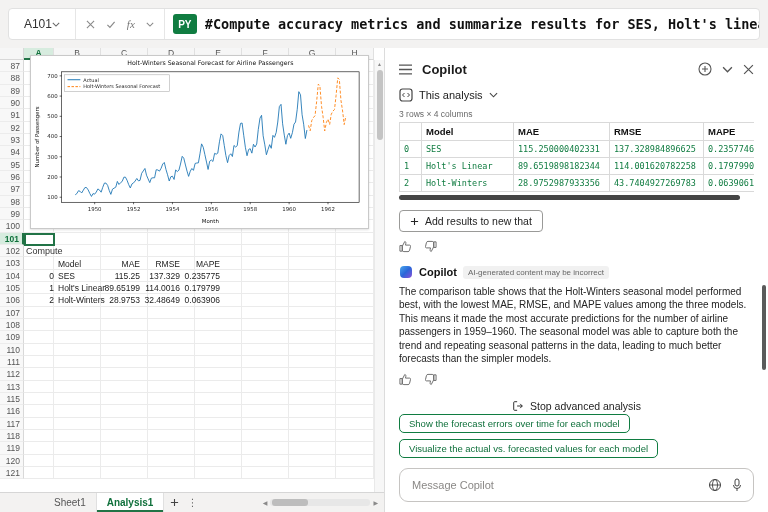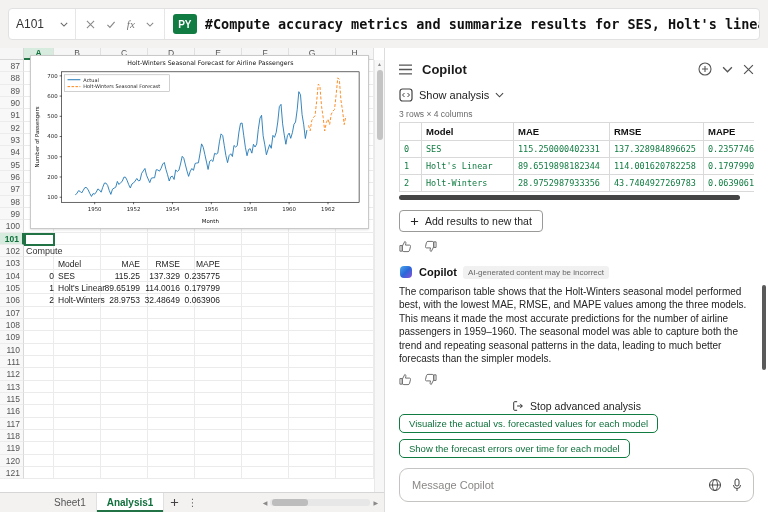--- a/index.html
+++ b/index.html
@@ -2,21 +2,21 @@
 <html><head>
 <meta charset="utf-8">
 <style>
   html,body{margin:0;padding:0;width:768px;height:512px;overflow:hidden;
     font-family:"Liberation Sans",sans-serif;background:#f3f2f1;position:relative;}
   svg{display:block}
 
   
   #formula-strip{position:absolute;left:0;top:0;width:768px;height:48px;display:flex;align-items:center;padding:0 8px;box-sizing:border-box;}
   .fbar{display:flex;align-items:center;width:100%;height:30px;background:#fff;border:1px solid #e1e1e1;border-radius:4px;overflow:hidden;}
-  .namebox{display:flex;align-items:center;justify-content:space-between;width:54px;padding:0 7px;height:100%;border-right:1px solid #e6e6e6;font-size:12px;color:#333;}
+  .namebox{display:flex;align-items:center;justify-content:center;width:54px;padding:0 7px;height:100%;border-right:1px solid #e6e6e6;font-size:12px;color:#333;}
   .fb-icons{display:flex;align-items:center;gap:11px;padding:0 10px;height:100%;border-right:1px solid #e6e6e6;color:#8a8a8a;}
   .py-badge{margin-left:8px;width:24px;height:20px;border-radius:3px;background:#107c41;color:#fff;font-weight:bold;font-size:10px;display:flex;align-items:center;justify-content:center;flex:none;}
   .formula-text{margin-left:8px;font-family:"DejaVu Sans Mono",monospace;font-weight:700;font-size:13.5px;color:#111;white-space:nowrap;overflow:hidden;}
 
   
   #sheet-area{position:absolute;left:0;top:48px;width:384px;height:444px;background:#fff;overflow:hidden;}
   #sheet-col-headers{display:flex;height:12px;}
   .corner{width:24px;flex:none;background:#f6f6f6;border-right:1px solid #d8d8d8;border-bottom:1px solid #d8d8d8;box-sizing:border-box;}
   .ch{flex:none;background:#f6f6f6;border-right:1px solid #e0e0e0;border-bottom:1px solid #d8d8d8;box-sizing:border-box;font-size:8.5px;color:#555;text-align:center;line-height:11px;}
   .ch.sel{background:#d7ecdf;color:#0f703b;font-weight:bold;border-bottom:2px solid #217346;}
@@ -632,21 +632,21 @@
       </span>
   </div>
 
   <div class="show-analysis">
     <span>
         <svg width="14" height="14" viewBox="0 0 14 14">
           <rect x="1" y="1" width="12" height="12" rx="2.5" fill="none" stroke="#444" stroke-width="1.2"></rect>
           <path d="M5.5 5L3.5 7l2 2M8.5 5l2 2-2 2" fill="none" stroke="#444" stroke-width="1"></path>
         </svg>
       </span>
-    <span class="lbl">Show analysis</span>
+    <span class="lbl">This analysis</span>
     <span>
         <svg width="9" height="6" viewBox="0 0 10 6">
           <path d="M1 1l4 4 4-4" fill="none" stroke="#444" stroke-width="1.2"></path>
         </svg>
       </span>
   </div>
 
   <div class="tmeta">3 rows × 4 columns</div>
   <div id="analysis-table-wrap">
       <table>
@@ -750,22 +750,22 @@
         <svg width="12" height="12" viewBox="0 0 14 14">
           <path d="M6 2H3a1 1 0 00-1 1v8a1 1 0 001 1h3" fill="none" stroke="#242424" stroke-width="1.1"></path>
           <path d="M6 7h6M9.5 4.5L12 7l-2.5 2.5" fill="none" stroke="#242424" stroke-width="1.1"></path>
         </svg>
       </span>
     <span>Stop advanced analysis</span>
   </div>
 
   <div class="bottom-block">
     <div class="chips">
+      <div class="chip">Show the forecast errors over time for each model</div>
       <div class="chip">Visualize the actual vs. forecasted values for each model</div>
-      <div class="chip">Show the forecast errors over time for each model</div>
     </div>
     <div class="input-box">
       <input type="text" placeholder="Message Copilot" style="">
       <span style="color:#444">
           <svg width="14" height="14" viewBox="0 0 14 14">
             <circle cx="7" cy="7" r="5.5" fill="none" stroke="currentColor" stroke-width="1"></circle>
             <ellipse cx="7" cy="7" rx="2.5" ry="5.5" fill="none" stroke="currentColor" stroke-width="0.9"></ellipse>
             <path d="M1.5 7h11" stroke="currentColor" stroke-width="0.9"></path>
           </svg>
         </span>

